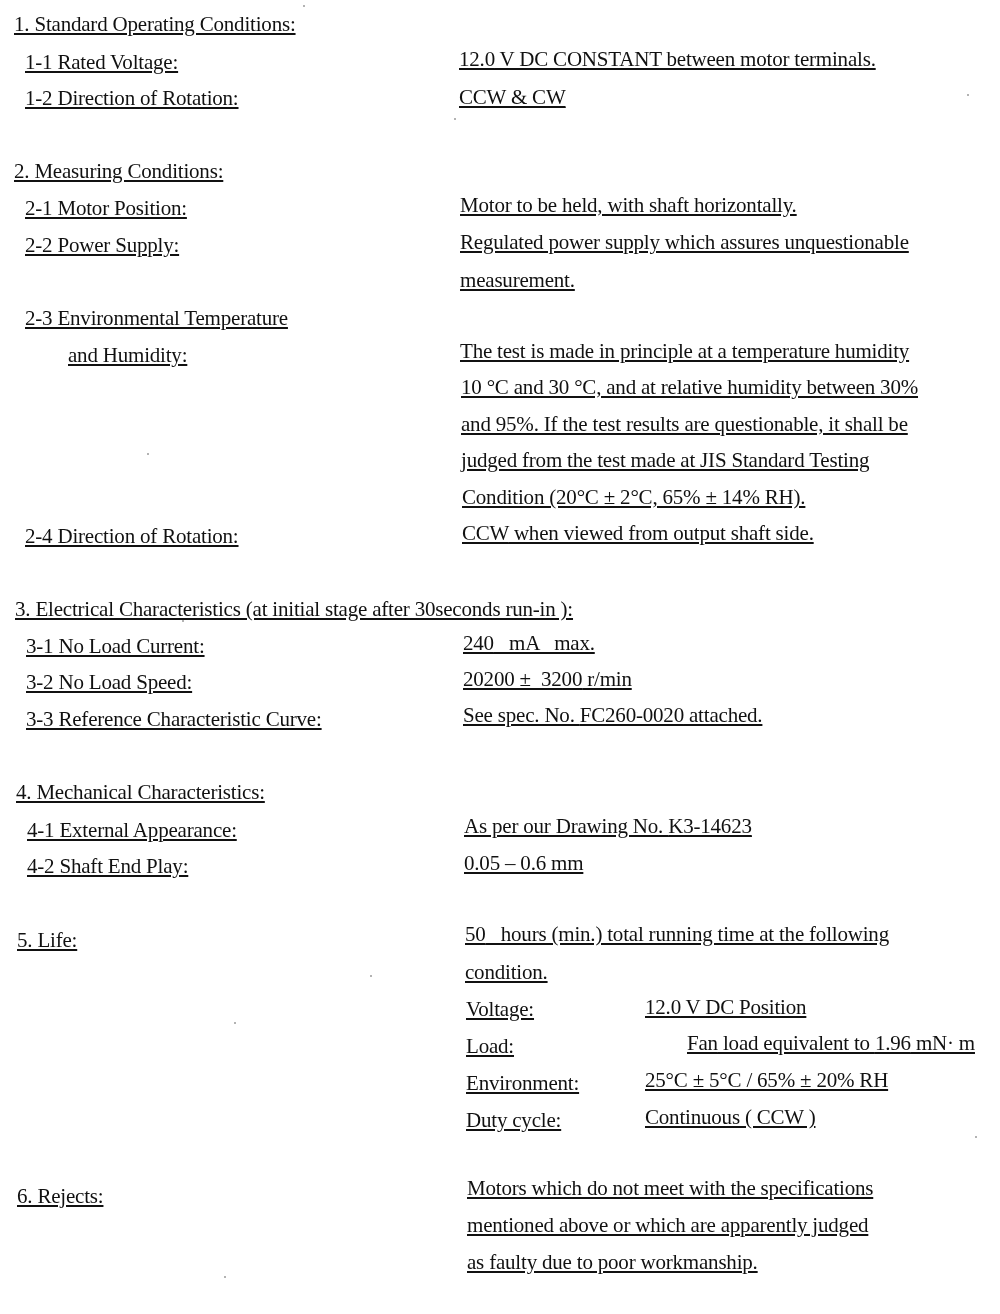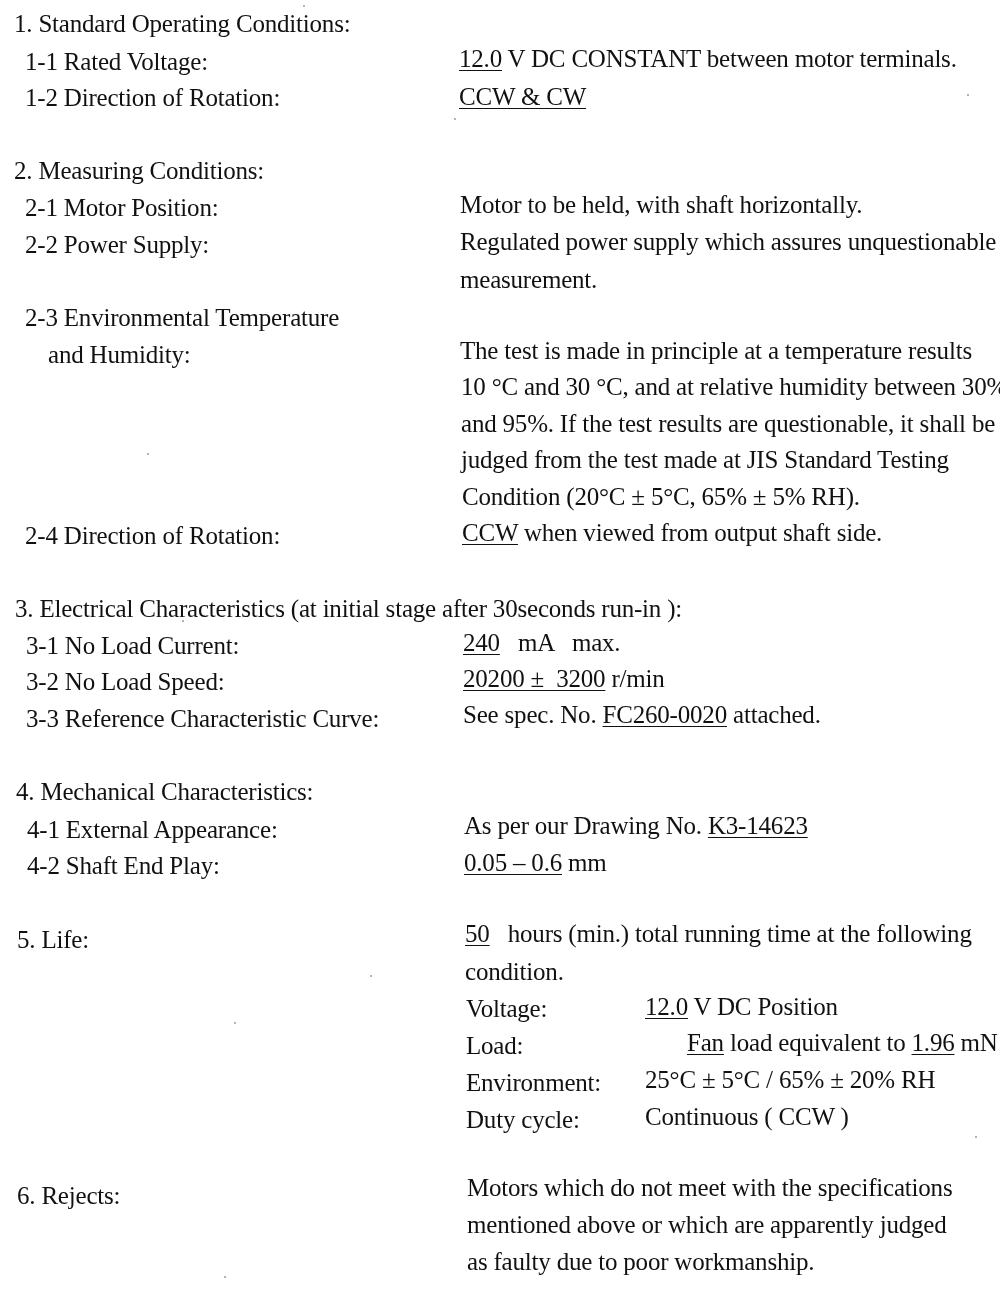--- a/index.html
+++ b/index.html
@@ -1,43 +1,43 @@
 <!DOCTYPE html>
 <html><head>
   <meta charset="utf-8">
   <style>
     html, body { margin: 0; padding: 0; background: #ffffff; }
     body { width: 1000px; height: 1314px; position: relative; overflow: hidden;
            font-family: "Liberation Serif", "DejaVu Serif", serif; color: #111111; }
-    .ln { position: absolute; font-size: 25px; line-height: 24px; white-space: nowrap; letter-spacing: -0.2px; }
+    .ln { position: absolute; font-size: 21px; line-height: 24px; white-space: nowrap; letter-spacing: -0.2px; text-decoration: underline; }
     .u { text-decoration: underline; text-decoration-thickness: 1px; text-underline-offset: 3px; }
     .speck { position: absolute; width: 2px; height: 2px; background: #9a9a9a; border-radius: 1px; }
   </style>
 </head>
 <body>
 
 <div class="ln" style="left:14px;top:12px;">1. Standard Operating Conditions:</div>
 <div class="ln" style="left:25px;top:50px;">1-1 Rated Voltage:</div>
 <div class="ln" style="left:459px;top:47px;"><span class="u">12.0</span><span> V DC CONSTANT between motor terminals.</span></div>
 <div class="ln" style="left:25px;top:86px;">1-2 Direction of Rotation:</div>
 <div class="ln" style="left:459px;top:85px;"><span class="u">CCW &amp; CW</span></div>
 
 <div class="ln" style="left:14px;top:159px;">2. Measuring Conditions:</div>
 <div class="ln" style="left:25px;top:196px;">2-1 Motor Position:</div>
 <div class="ln" style="left:460px;top:193px;">Motor to be held, with shaft horizontally.</div>
 <div class="ln" style="left:25px;top:233px;">2-2 Power Supply:</div>
 <div class="ln" style="left:460px;top:230px;">Regulated power supply which assures unquestionable</div>
 <div class="ln" style="left:460px;top:268px;">measurement.</div>
 <div class="ln" style="left:25px;top:306px;">2-3 Environmental Temperature</div>
-<div class="ln" style="left:48px;top:343px;">and Humidity:</div>
-<div class="ln" style="left:460px;top:339px;">The test is made in principle at a temperature results</div>
+<div class="ln" style="left:68px;top:343px;">and Humidity:</div>
+<div class="ln" style="left:460px;top:339px;">The test is made in principle at a temperature humidity</div>
 <div class="ln" style="left:461px;top:375px;">10 °C and 30 °C, and at relative humidity between 30%</div>
 <div class="ln" style="left:461px;top:412px;">and 95%. If the test results are questionable, it shall be</div>
 <div class="ln" style="left:461px;top:448px;">judged from the test made at JIS Standard Testing</div>
-<div class="ln" style="left:462px;top:485px;">Condition (20°C ± 5°C, 65% ± 5% RH).</div>
+<div class="ln" style="left:462px;top:485px;">Condition (20°C ± 2°C, 65% ± 14% RH).</div>
 <div class="ln" style="left:25px;top:524px;">2-4 Direction of Rotation:</div>
 <div class="ln" style="left:462px;top:521px;"><span class="u">CCW</span><span> when viewed from output shaft side.</span></div>
 
 <div class="ln" style="left:15px;top:597px;">3. Electrical Characteristics (at initial stage after 30seconds run-in ):</div>
 <div class="ln" style="left:26px;top:634px;">3-1 No Load Current:</div>
 <div class="ln" style="left:463px;top:631px;white-space:pre;"><span class="u">240</span><span>   mA   max.</span></div>
 <div class="ln" style="left:26px;top:670px;">3-2 No Load Speed:</div>
 <div class="ln" style="left:463px;top:667px;white-space:pre;text-align:right;"><span class="u">20200 ±  3200</span><span> r/min</span></div>
 <div class="ln" style="left:26px;top:707px;">3-3 Reference Characteristic Curve:</div>
 <div class="ln" style="left:463px;top:703px;"><span>See spec. No. </span><span class="u">FC260-0020</span><span> attached.</span></div>

